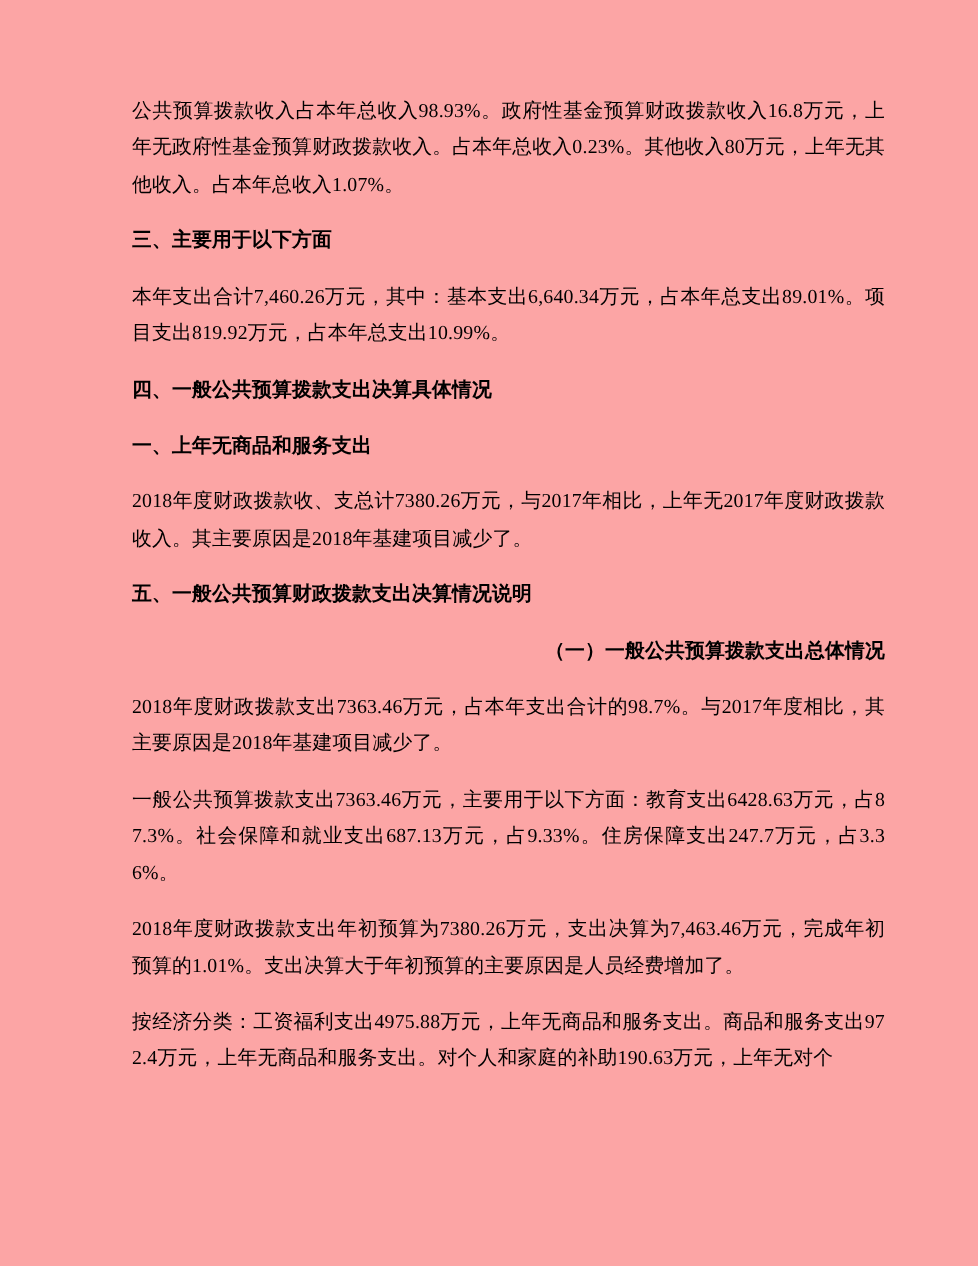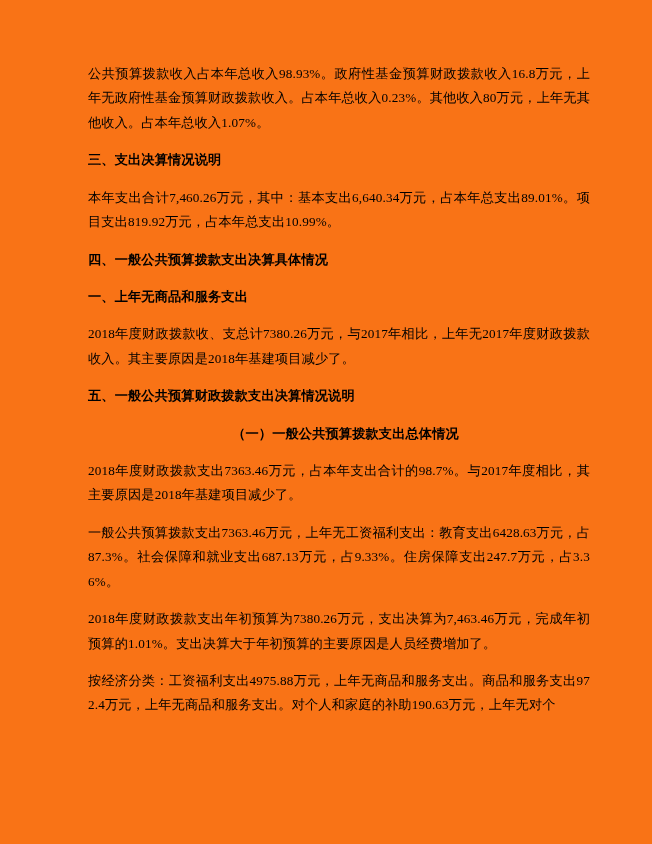--- a/index.html
+++ b/index.html
@@ -12,21 +12,21 @@
     height: 844px;
     font-family: "Liberation Serif", "DejaVu Serif", serif;
     color: #000000;
     overflow: hidden;
   }
   .page {
     width: 652px;
     height: 844px;
     box-sizing: border-box;
     padding: 62px 62px 40px 88px;
-    background: #f97316;
+    background: #fca5a5;
   }
   .doc-body {
     width: 100%;
   }
   p.para {
     margin: 0 0 13px 0;
     font-size: 13.2px;
     line-height: 1.85;
     text-align: justify;
     letter-spacing: 0.15px;
@@ -39,37 +39,37 @@
     font-weight: bold;
     text-align: left;
     letter-spacing: 0.15px;
     word-break: break-all;
   }
   p.subheading {
     margin: 0 0 13px 0;
     font-size: 13.2px;
     line-height: 1.85;
     font-weight: bold;
-    text-align: center;
+    text-align: right;
     letter-spacing: 0.15px;
     text-indent: 13px;
     word-break: break-all;
   }
 </style>
 </head>
 <body>
 
 <div class="page">
   <div class="doc-body">
     <p class="para">公共预算拨款收入占本年总收入98.93%。政府性基金预算财政拨款收入16.8万元，上年无政府性基金预算财政拨款收入。占本年总收入0.23%。其他收入80万元，上年无其他收入。占本年总收入1.07%。</p>
-    <p class="heading">三、支出决算情况说明</p>
+    <p class="heading">三、主要用于以下方面</p>
     <p class="para">本年支出合计7,460.26万元，其中：基本支出6,640.34万元，占本年总支出89.01%。项目支出819.92万元，占本年总支出10.99%。</p>
     <p class="heading">四、一般公共预算拨款支出决算具体情况</p>
     <p class="heading">一、上年无商品和服务支出</p>
     <p class="para">2018年度财政拨款收、支总计7380.26万元，与2017年相比，上年无2017年度财政拨款收入。其主要原因是2018年基建项目减少了。</p>
     <p class="heading">五、一般公共预算财政拨款支出决算情况说明</p>
     <p class="subheading">（一）一般公共预算拨款支出总体情况</p>
     <p class="para">2018年度财政拨款支出7363.46万元，占本年支出合计的98.7%。与2017年度相比，其主要原因是2018年基建项目减少了。</p>
-    <p class="para">一般公共预算拨款支出7363.46万元，上年无工资福利支出：教育支出6428.63万元，占87.3%。社会保障和就业支出687.13万元，占9.33%。住房保障支出247.7万元，占3.36%。</p>
+    <p class="para">一般公共预算拨款支出7363.46万元，主要用于以下方面：教育支出6428.63万元，占87.3%。社会保障和就业支出687.13万元，占9.33%。住房保障支出247.7万元，占3.36%。</p>
     <p class="para">2018年度财政拨款支出年初预算为7380.26万元，支出决算为7,463.46万元，完成年初预算的1.01%。支出决算大于年初预算的主要原因是人员经费增加了。</p>
     <p class="para">按经济分类：工资福利支出4975.88万元，上年无商品和服务支出。商品和服务支出972.4万元，上年无商品和服务支出。对个人和家庭的补助190.63万元，上年无对个</p>
   </div>
 </div>
 
 </body></html>

